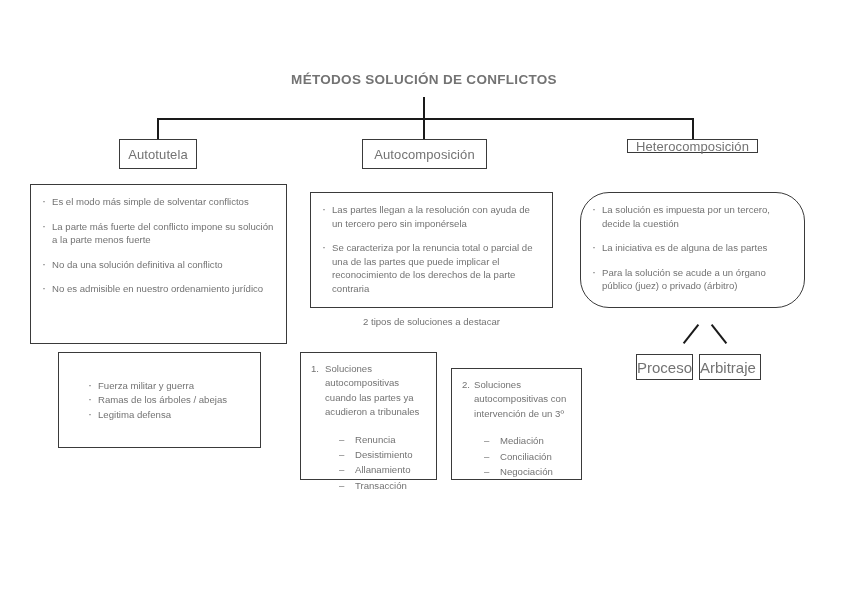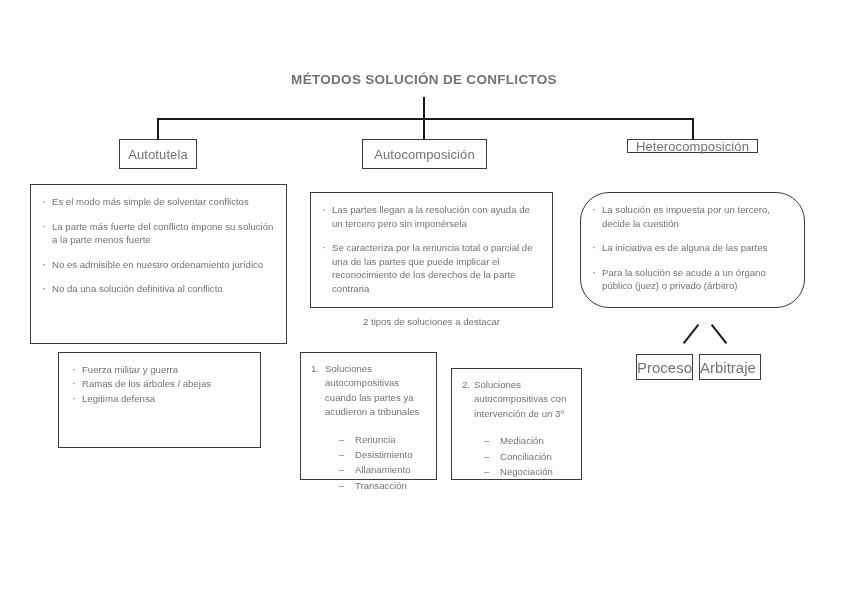--- a/index.html
+++ b/index.html
@@ -72,21 +72,21 @@
 
   
   .caption {
     font-size: 9.6px;
     text-align: center;
   }
 
   
   .oj-box { padding: 10px 12px; font-size: 9.6px; line-height: 1.5; }
   .oj-title { margin-bottom: 10px; }
-  .oj-box ul { margin: 0; padding: 0; list-style: none; }
+  .oj-box ul { margin: 16px; padding: 0; list-style: none; }
   .oj-box li { position: relative; padding-left: 11px; }
   .oj-box li::before {
     content: "\00B7";
     position: absolute; left: 1px; top: -1px;
     font-size: 12px; line-height: 1.3;
   }
 
   .num-box { padding: 9px 10px; font-size: 9.6px; line-height: 1.5; }
   .num-head { display: flex; gap: 6px; margin-bottom: 12px; }
   .num-head .marker { flex: none; }
@@ -129,22 +129,22 @@
   </div>
 
   <div class="abs box cat-box" style="left:627px; top:139px; width:131px; height:14px;">
     <span>Heterocomposición</span>
   </div>
 
   <div class="abs box detail-box" style="left:30px; top:184px; width:257px; height:160px;">
     <ul>
       <li>Es el modo más simple de solventar conflictos</li>
       <li>La parte más fuerte del conflicto impone su solución a la parte menos fuerte</li>
+      <li>No da una solución definitiva al conflicto</li>
       <li>No es admisible en nuestro ordenamiento jurídico</li>
-      <li>No da una solución definitiva al conflicto</li>
     </ul>
   </div>
 
   <div class="abs box detail-box" style="left:310px; top:192px; width:243px; height:116px;">
     <ul>
       <li>Las partes llegan a la resolución con ayuda de un tercero pero sin imponérsela</li>
       <li>Se caracteriza por la renuncia total o parcial de una de las partes que puede implicar el reconocimiento de los derechos de la parte contraria</li>
     </ul>
   </div>
 

